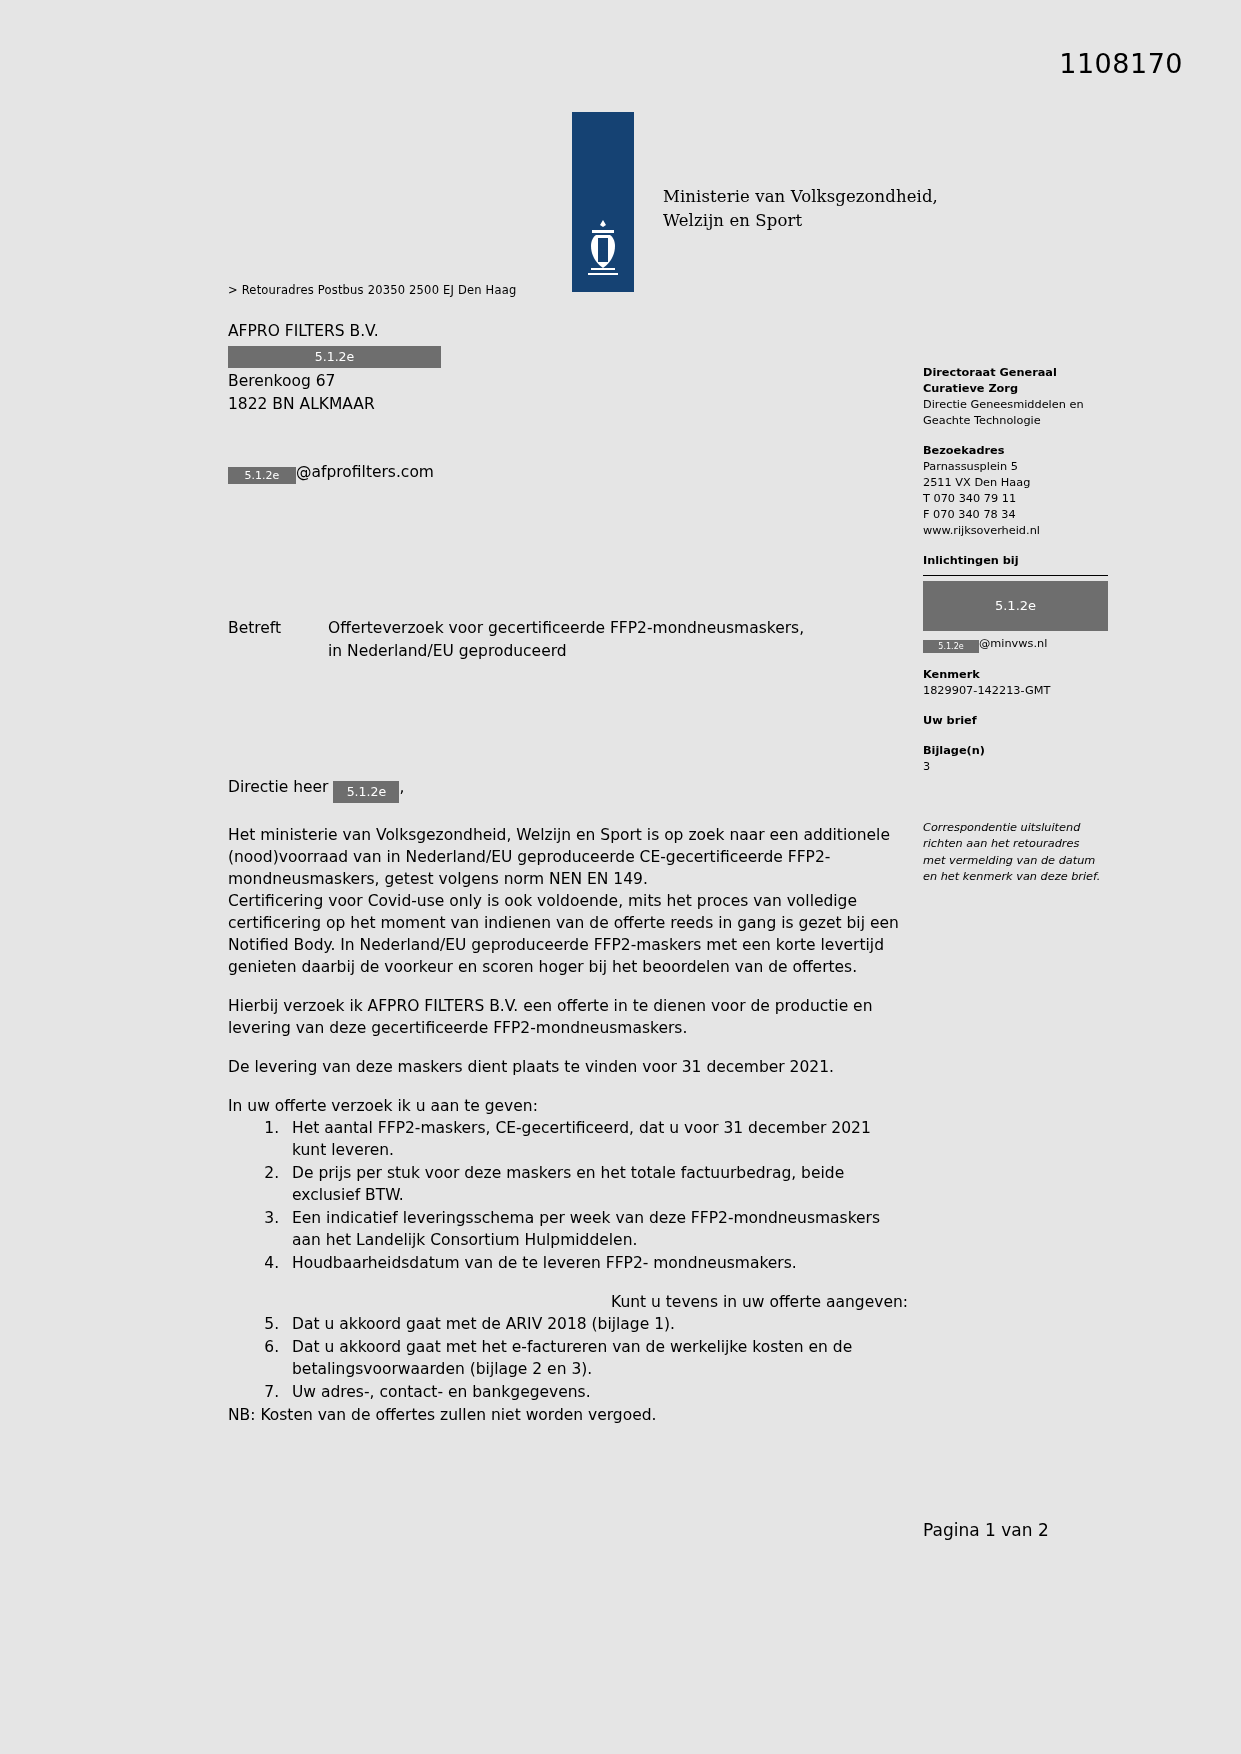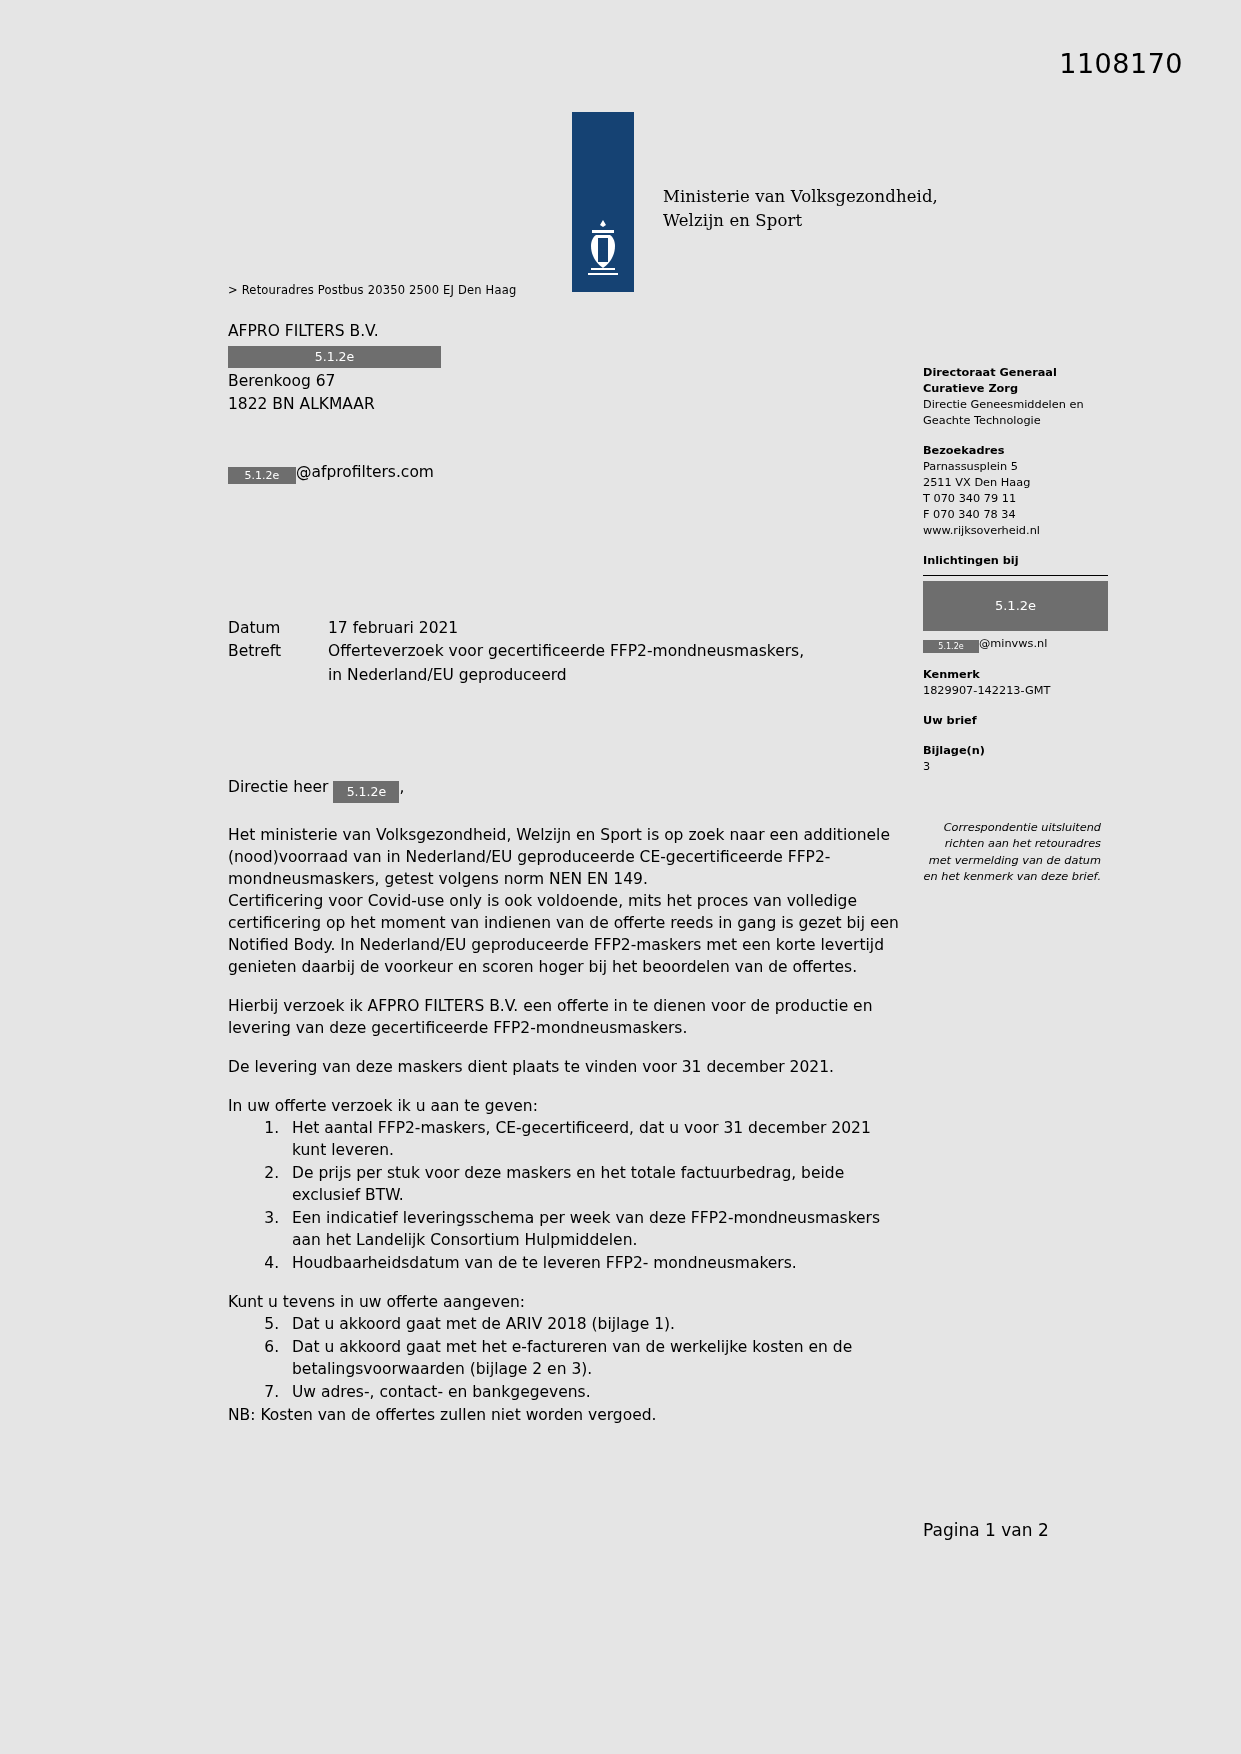--- a/index.html
+++ b/index.html
@@ -139,21 +139,20 @@
     margin: 6px 0 5px 0;
   }
   .corr {
     position: absolute;
     left: 923px;
     top: 820px;
     width: 178px;
     font-size: 11.3px;
     line-height: 1.45;
     font-style: italic;
-    text-align: right;
   }
   
   .datum-block {
     position: absolute;
     left: 228px;
     top: 617px;
     font-size: 15.5px;
     line-height: 1.5;
   }
   .datum-block .row { display: flex; }
@@ -282,24 +281,20 @@
     <div class="grp">
       <div class="bold">Bijlage(n)</div>
       <div>3</div>
     </div>
   </div>
 
   <div class="corr">Correspondentie uitsluitend richten aan het retouradres met vermelding van de datum en het kenmerk van deze brief.</div>
 
   <div class="datum-block">
     <div class="row">
-      <div class="lbl">Datum</div>
-      <div class="val">17 februari 2021</div>
-    </div>
-    <div class="row">
       <div class="lbl">Betreft</div>
       <div class="val">Offerteverzoek voor gecertificeerde FFP2-mondneusmaskers, in Nederland/EU geproduceerd</div>
     </div>
   </div>
 
   <div class="salutation">
     <span>Directie heer</span>
     <span class="sal-redact">5.1.2e</span><span>,</span>
   </div>
 
@@ -308,21 +303,21 @@
     <p>Certificering voor Covid-use only is ook voldoende, mits het proces van volledige certificering op het moment van indienen van de offerte reeds in gang is gezet bij een Notified Body. In Nederland/EU geproduceerde FFP2-maskers met een korte levertijd genieten daarbij de voorkeur en scoren hoger bij het beoordelen van de offertes.</p>
     <p>Hierbij verzoek ik AFPRO FILTERS B.V. een offerte in te dienen voor de productie en levering van deze gecertificeerde FFP2-mondneusmaskers.</p>
     <p>De levering van deze maskers dient plaats te  vinden voor 31 december 2021.</p>
     <p class="tight">In uw offerte verzoek ik u aan te geven:</p>
     <ol class="numlist" start="1">
       <li>Het aantal FFP2-maskers, CE-gecertificeerd, dat u voor 31 december 2021 kunt leveren.</li>
       <li>De prijs per stuk voor deze maskers en het totale factuurbedrag, beide exclusief BTW.</li>
       <li>Een indicatief leveringsschema per week van deze FFP2-mondneusmaskers aan het Landelijk Consortium Hulpmiddelen.</li>
       <li>Houdbaarheidsdatum van de te leveren FFP2- mondneusmakers.</li>
     </ol>
-    <p style="margin-top:17px;margin-bottom:0;">Kunt u tevens in uw offerte aangeven:</p>
+    <p style="margin-top:17px;margin-bottom:0;text-align:right;">Kunt u tevens in uw offerte aangeven:</p>
     <ol class="numlist" start="5">
       <li>Dat u akkoord gaat met de ARIV 2018 (bijlage 1).</li>
       <li>Dat u akkoord gaat met het e-factureren van de werkelijke kosten en de betalingsvoorwaarden (bijlage 2 en 3).</li>
       <li>Uw adres-, contact- en bankgegevens.</li>
     </ol>
     <p class="nb-line">NB: Kosten van de offertes zullen niet worden vergoed.</p>
   </div>
 
   <div class="pagina">Pagina 1 van 2</div>
 

